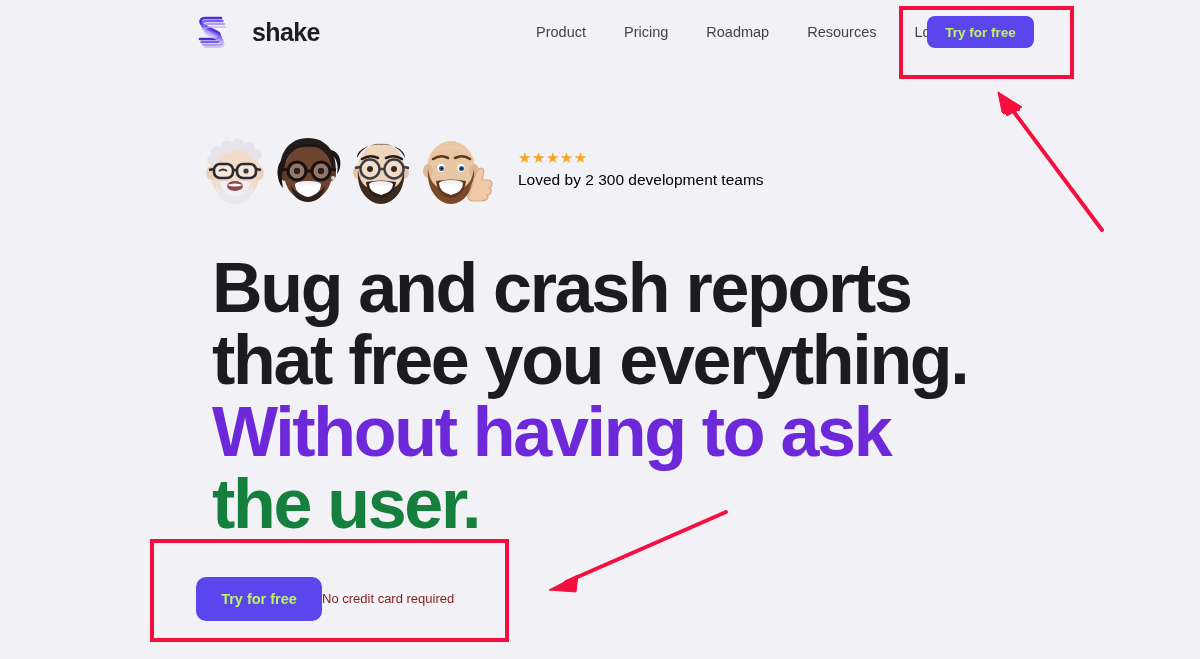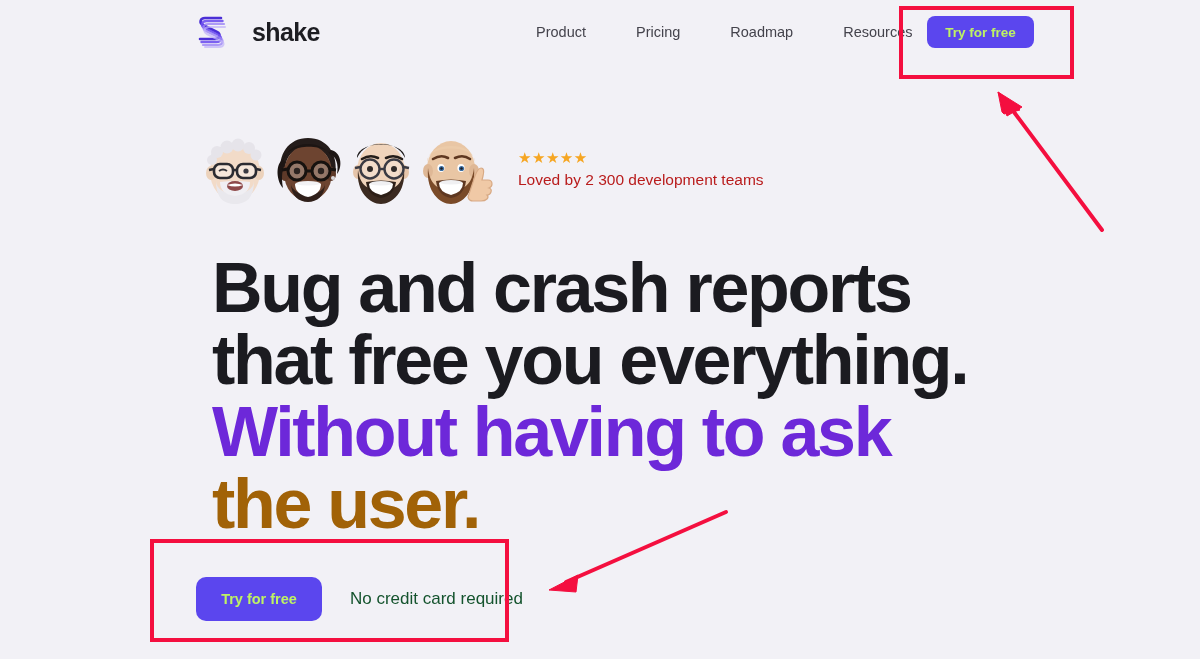--- a/index.html
+++ b/index.html
@@ -45,21 +45,21 @@
     letter-spacing: -0.6px;
     line-height: 1;
   }
 
   .nav {
     position: absolute;
     left: 530px;
     top: 22px;
     display: flex;
     align-items: center;
-    gap: 16px;
+    gap: 4px;
   }
   .nav-item {
     font-size: 14.5px;
     color: #44434c;
     text-decoration: none;
     padding: 0 17px;
     white-space: nowrap;
     line-height: 20px;
   }
   .nav-item:first-child { padding-left: 6px; }
@@ -110,58 +110,57 @@
   }
   .stars {
     font-size: 15px;
     color: #f6a623;
     letter-spacing: 0.5px;
     line-height: 16px;
     height: 17px;
   }
   .rating-text {
     font-size: 15.5px;
-    color: #b91c1c;
+    color: #000000;
     line-height: 20px;
     margin-top: 3px;
     white-space: nowrap;
   }
 
   .headline {
     position: absolute;
     left: 196px;
     top: 236px;
     width: 860px;
     font-size: 70px;
     font-weight: bold;
     line-height: 72px;
     letter-spacing: -2.3px;
     margin: 16px;
   }
   .headline .dark { color: #1b1b20; display: block; }
-  .headline .muted { color: #a16207; display: block; }
+  .headline .muted { color: #15803d; display: block; }
   .headline .muted.lighter { color: #6d28d9; }
 
   .cta-row {
     position: absolute;
     left: 196px;
     top: 577px;
     display: flex;
     align-items: center;
   }
   .btn-hero {
     width: 126px;
     height: 44px;
     font-size: 14.5px;
     border-radius: 10px;
   }
   .cta-note {
-    margin-left: 28px;
-    font-size: 17px;
-    color: #14532d;
+    font-size: 13px;
+    color: #7f1d1d;
     line-height: 18px;
     white-space: nowrap;
   }
 
   
   .anno-box {
     position: absolute;
     border: 4px solid #f40f3f;
     background: transparent;
     pointer-events: none;

